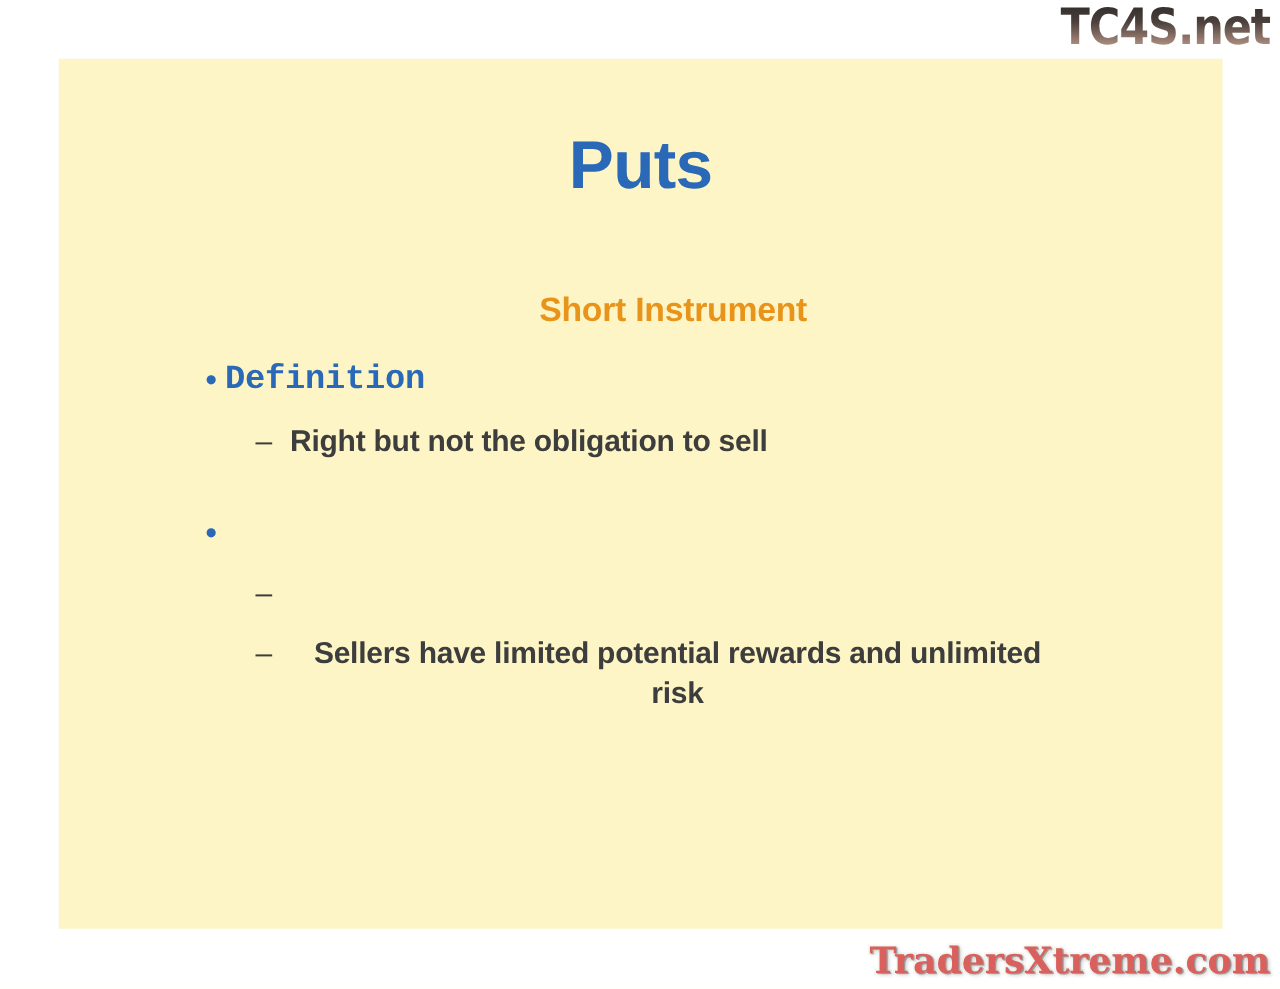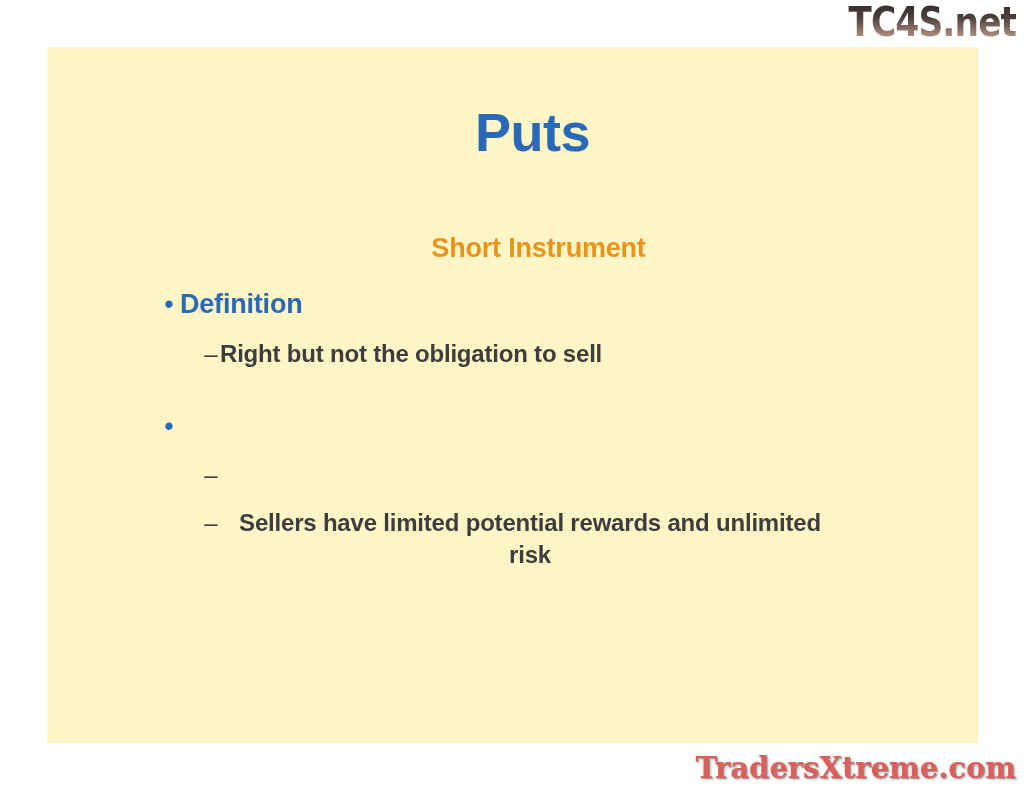--- a/index.html
+++ b/index.html
@@ -33,21 +33,20 @@
     position: absolute;
     left: 0;
     top: 58px;
     width: 100%;
     text-align: center;
     font-size: 54px;
     font-weight: bold;
     color: #2a69b8;
     letter-spacing: -0.5px;
     line-height: 1;
-    padding-left: 20px;
   }
 
   
   .outline {
     position: absolute;
     left: 69px;
     top: 186px;
     width: 845px;
     text-align: center;
   }
@@ -73,20 +72,21 @@
     color: #2a69b8;
     font-size: 27px;
     line-height: 1.25;
   }
   .lvl2 .txt {
     font-size: 27px;
     font-weight: bold;
     color: #2a69b8;
     line-height: 1.25;
     letter-spacing: -0.2px;
+    font-family: Liberation Mono, monospace;
   }
 
   .lvl3 {
     display: flex;
     align-items: flex-start;
     margin: 0 0 6px 0;
     padding-left: 86px;
   }
   .lvl3 .dash {
     flex: 0 0 auto;
@@ -96,20 +96,21 @@
     line-height: 1.3;
     font-weight: 500;
   }
   .lvl3 .txt {
     font-size: 24px;
     font-weight: bold;
     color: #3d3d3d;
     line-height: 1.33;
     letter-spacing: -0.2px;
     max-width: 620px;
+    margin-left: 12px;
   }
 
   .gap-lg { height: 14px; }
   .gap-md { height: 10px; }
   .gap-sm { height: 6px; }
 
   
   .wm-center {
     position: absolute;
     left: 362px;

